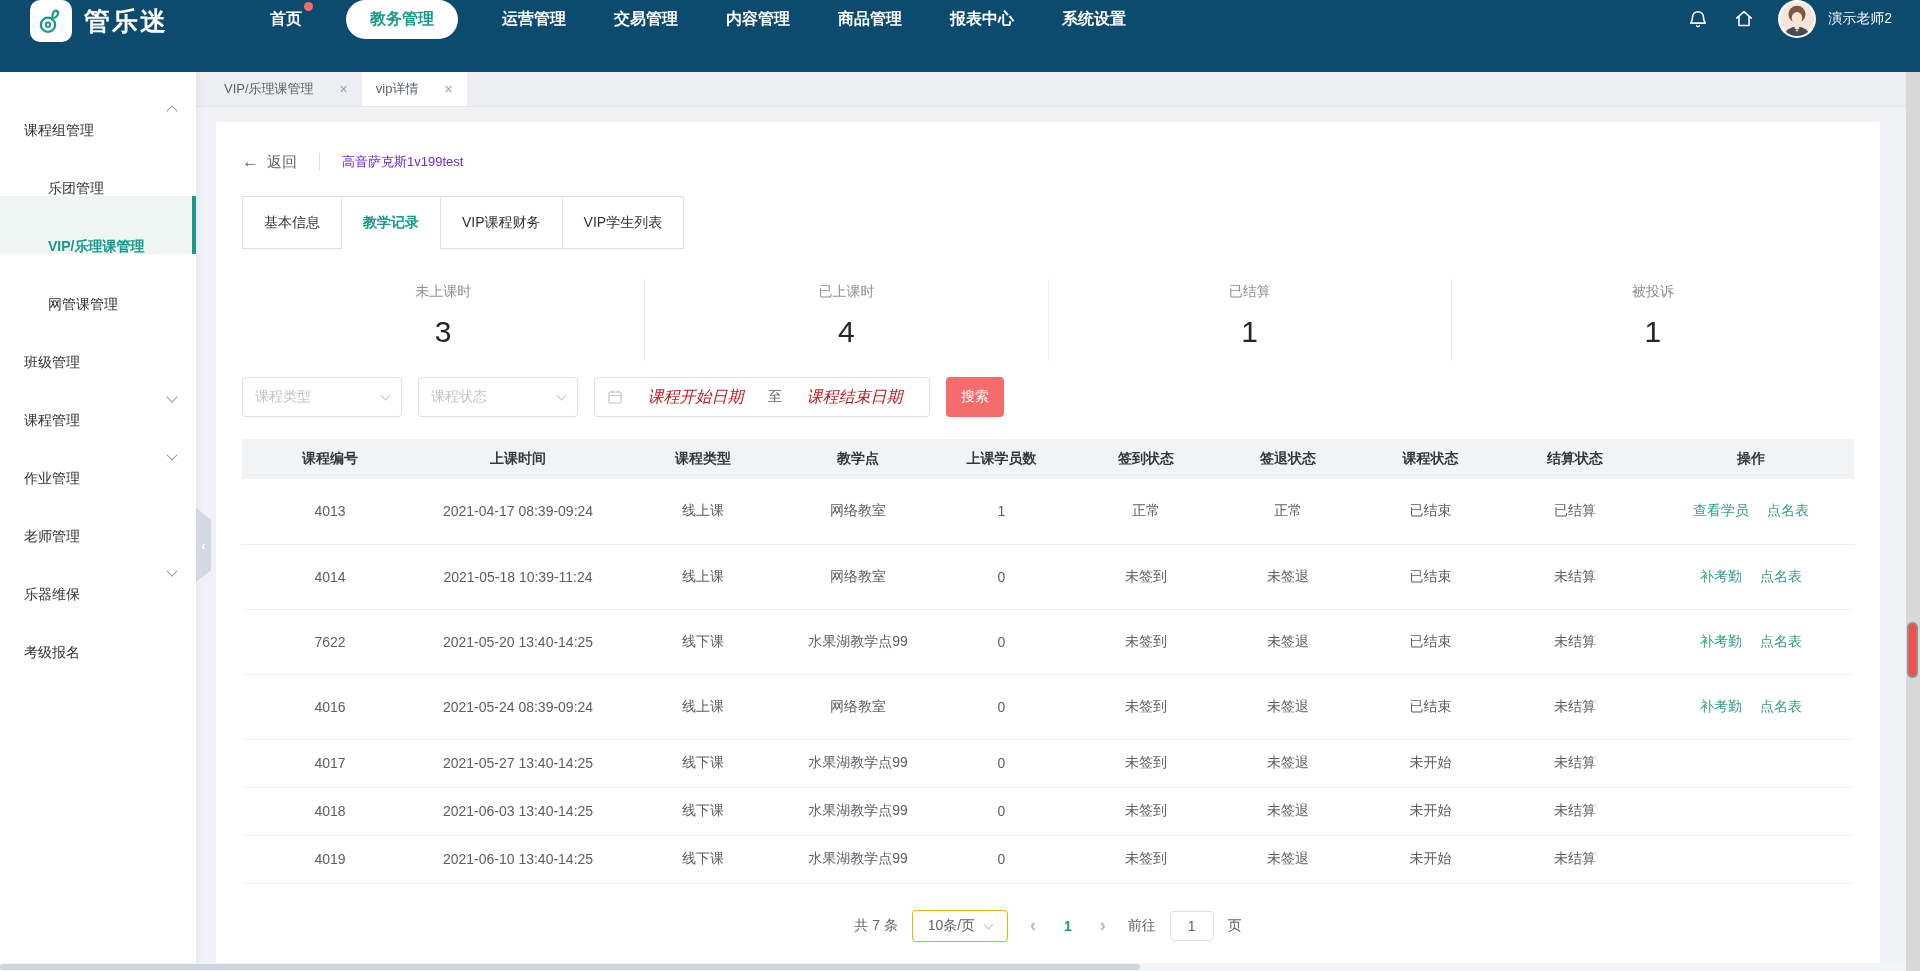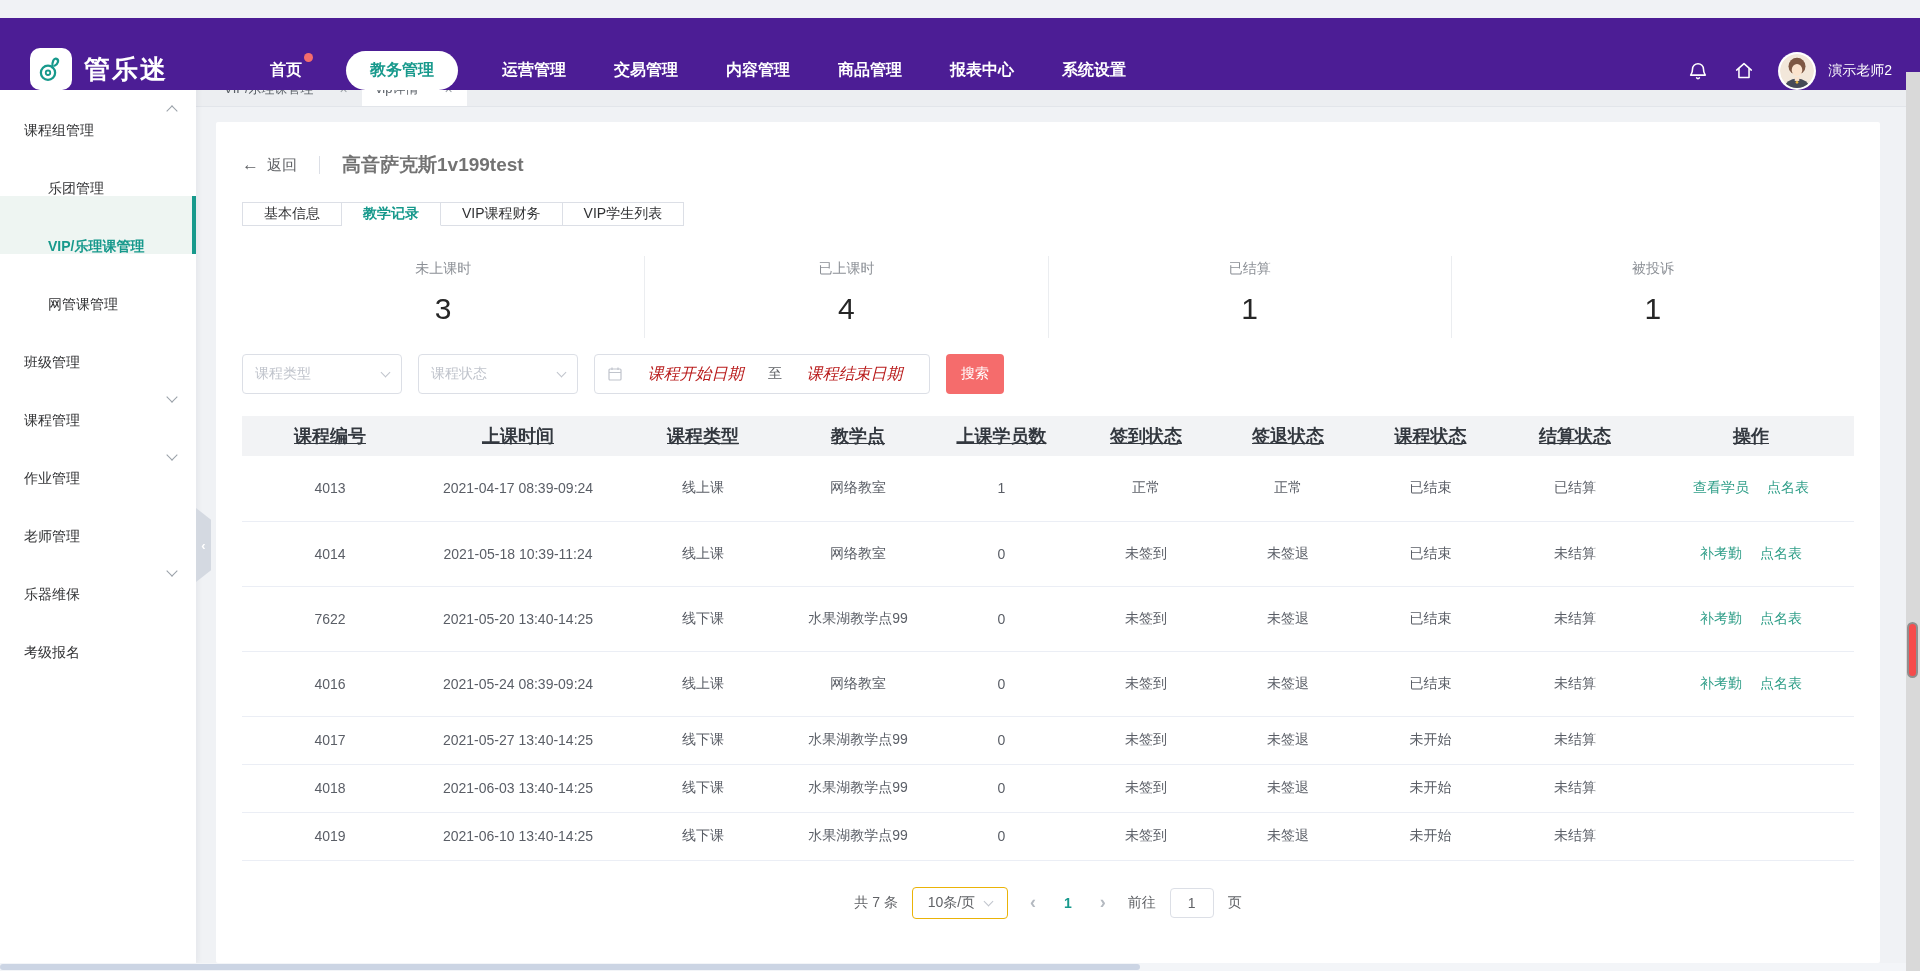--- a/index.html
+++ b/index.html
@@ -1,22 +1,22 @@
 <!DOCTYPE html>
 <html><head>
 <meta charset="utf-8">
 <title>vip详情</title>
 <style>
   * { margin:0; padding:0; box-sizing:border-box; }
   html,body { width:1920px; height:971px; overflow:hidden;
     font-family:"Liberation Sans","DejaVu Sans",sans-serif; background:#f0f2f5; color:#303133; }
 
   
-  .navbar { position:absolute; left:0; top:18px; width:1920px; height:72px;
-    background:#4c1d95; display:flex; align-items:flex-end; z-index:30; }
+  .navbar { position:absolute; left:0; top:0; width:1920px; height:72px;
+    background:#0c4a6e; display:flex; align-items:flex-start; z-index:30; }
   .brand { display:flex; align-items:center; margin-left:30px; width:200px; }
   .brand-icon { width:42px; height:42px; background:#fff; border-radius:10px;
     display:flex; align-items:center; justify-content:center; }
   .brand-name { color:#fff; font-size:26px; font-weight:700; margin-left:12px; letter-spacing:2px; }
   .nav-menu { display:flex; align-items:center; margin-left:16px; }
   .nav-item { position:relative; color:#fff; font-size:16px; font-weight:700;
     margin:0 24px; cursor:pointer; white-space:nowrap; }
   .nav-item.active { background:#fff; color:#17998c; padding:9px 24px; border-radius:20px; margin:0 20px; }
   .nav-dot { position:absolute; right:-11px; top:-7px; width:9px; height:9px;
     border-radius:50%; background:#f56c6c; }
@@ -54,24 +54,24 @@
 
   
   .content { position:absolute; left:196px; top:107px; width:1710px; height:856px; background:#f0f2f5; }
   .card { position:absolute; left:20px; top:15px; width:1664px; height:841px; background:#fff; border-radius:2px;
     padding:30px 26px 0 26px; }
 
   .back-row { display:flex; align-items:center; gap:14px; }
   .back-link { display:flex; align-items:center; gap:8px; font-size:15px; color:#606266; cursor:pointer; }
   .back-arrow { font-size:17px; color:#606266; }
   .vline { width:1px; height:18px; background:#dcdfe6; margin:0 8px; }
-  .page-title { font-size:19px; font-weight:700; color:#737373; }
+  .page-title { font-size:13px; font-weight:400; color:#6d28d9; }
 
   .detail-tabs { display:flex; margin-top:24px; }
-  .dtab { height:24px; padding:6px 21px; display:flex; align-items:center; font-size:14px; color:#303133;
+  .dtab { height:53px; padding:6px 21px; display:flex; align-items:center; font-size:14px; color:#303133;
     border:1px solid #dcdfe6; border-left:none; cursor:pointer; background:#fff; }
   .dtab:first-child { border-left:1px solid #dcdfe6; }
   .dtab.active { color:#17998c; font-weight:700; border-bottom-color:#fff; }
 
   .stats { display:flex; margin-top:30px; height:82px; }
   .stat { flex:1; text-align:center; padding-top:4px; }
   .stat + .stat { border-left:1px solid #ebedf0;text-align:center; }
   .stat-label { font-size:14px; color:#8c9096; }
   .stat-value { font-size:30px; color:#262626; margin-top:14px; }
 
@@ -82,21 +82,21 @@
   .sel-chev { width:7px; height:7px; border-right:1.3px solid #c0c4cc; border-bottom:1.3px solid #c0c4cc;
     transform:rotate(45deg); margin-bottom:3px; }
   .date-range { width:336px; height:40px; border:1px solid #dcdfe6; border-radius:4px; background:#fff;
     display:flex; align-items:center; padding:0 12px; gap:10px; cursor:pointer; }
   .date-range .ph { font-size:16px; color:#b91c1c; flex:1; text-align:center;font-style:italic; }
   .date-sep { font-size:14px; color:#606266; }
   .search-btn { width:58px; height:40px; background:#f56c6c; color:#fff; border:none; border-radius:4px;
     font-size:14px; cursor:pointer; font-family:inherit; }
 
   table.grid { width:100%; border-collapse:collapse; margin-top:22px; table-layout:fixed; }
-  .grid th { background:#f2f3f5; height:40px; font-size:18px; font-weight:700; color:#33383f; text-align:center;text-decoration:underline; }
+  .grid th { background:#f2f3f5; height:40px; font-size:14px; font-weight:700; color:#33383f; text-align:center; }
   .grid td { text-align:center; font-size:14px; color:#5a5e66; border-bottom:1px solid #ebeef5; }
   .grid tr.r-tall td { height:65px; }
   .grid tr.r-short td { height:48px; }
   .op-link { color:#2f9e88; cursor:pointer; margin:0 7px; white-space:nowrap; }
 
   .pagination { display:flex; align-items:center; justify-content:center; gap:14px; margin-top:26px;
     font-size:14px; color:#606266; }
   .page-size { width:96px; height:32px; border:1px solid #eab308; border-radius:4px; background:#fff;
     display:flex; align-items:center; justify-content:center; gap:10px; color:#606266; cursor:pointer; }
   .pg-arrow { color:#b4b9c0; font-size:18px; font-weight:700; padding:0 8px; cursor:pointer; }

